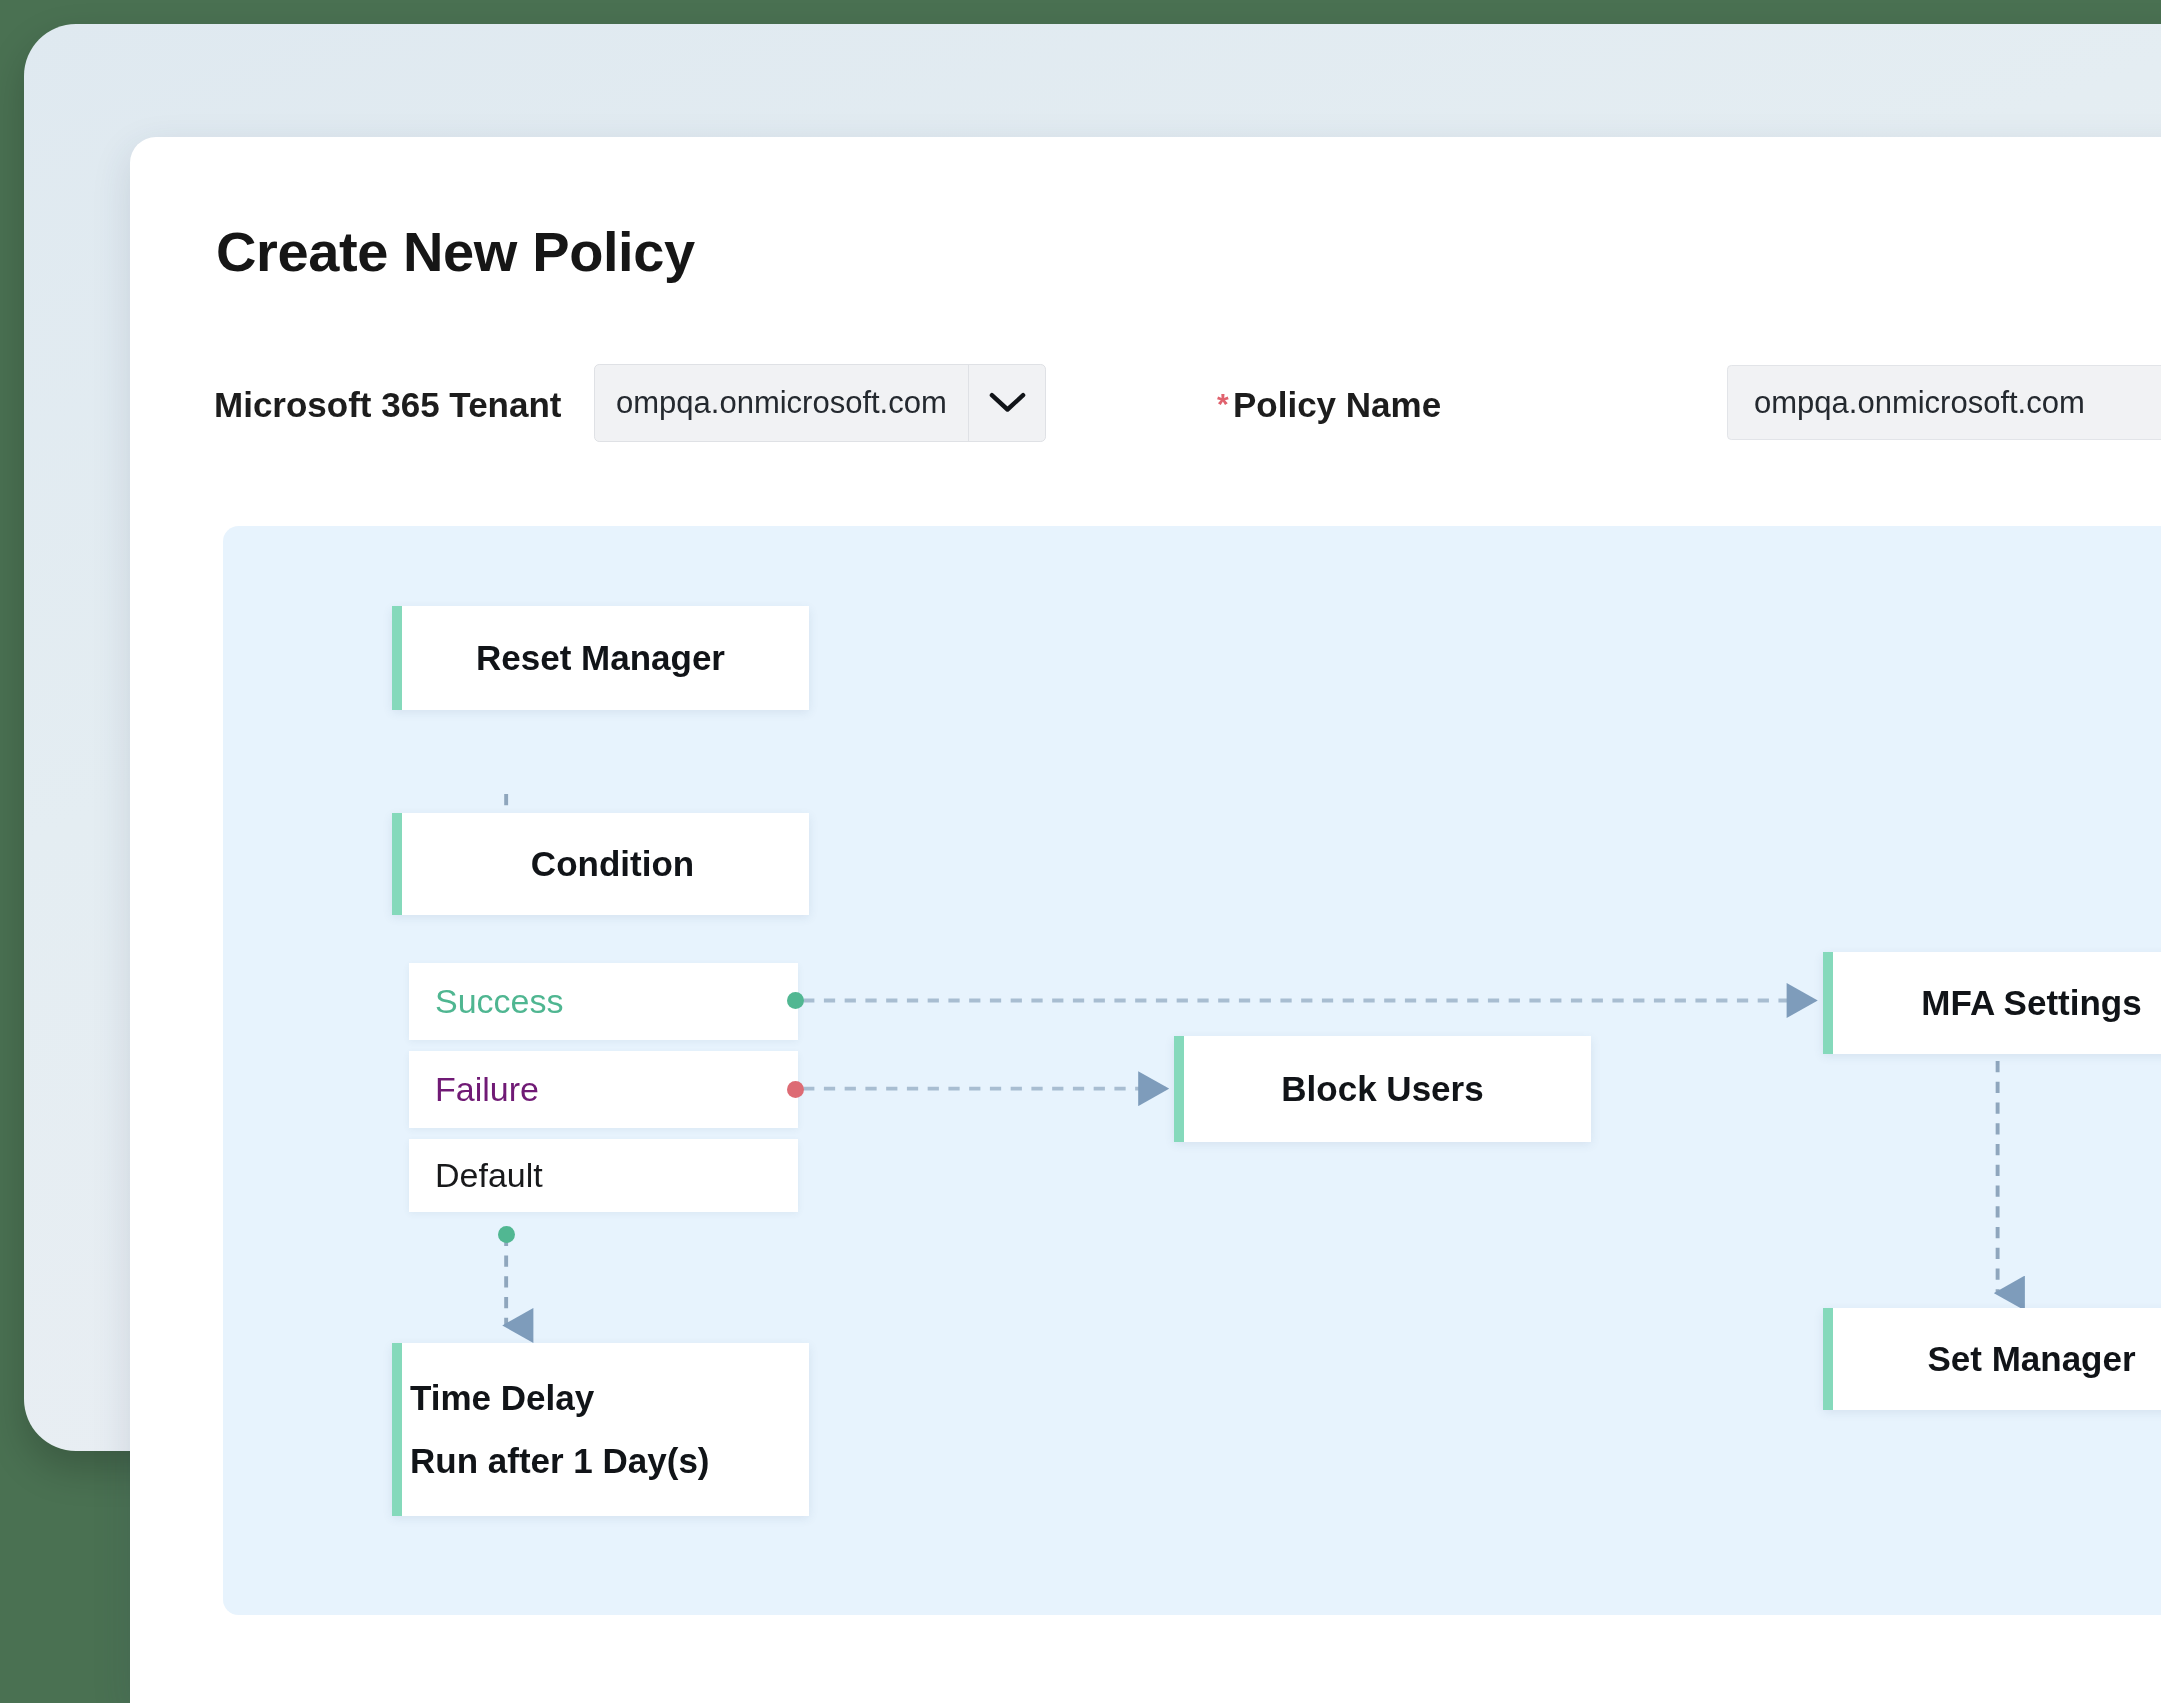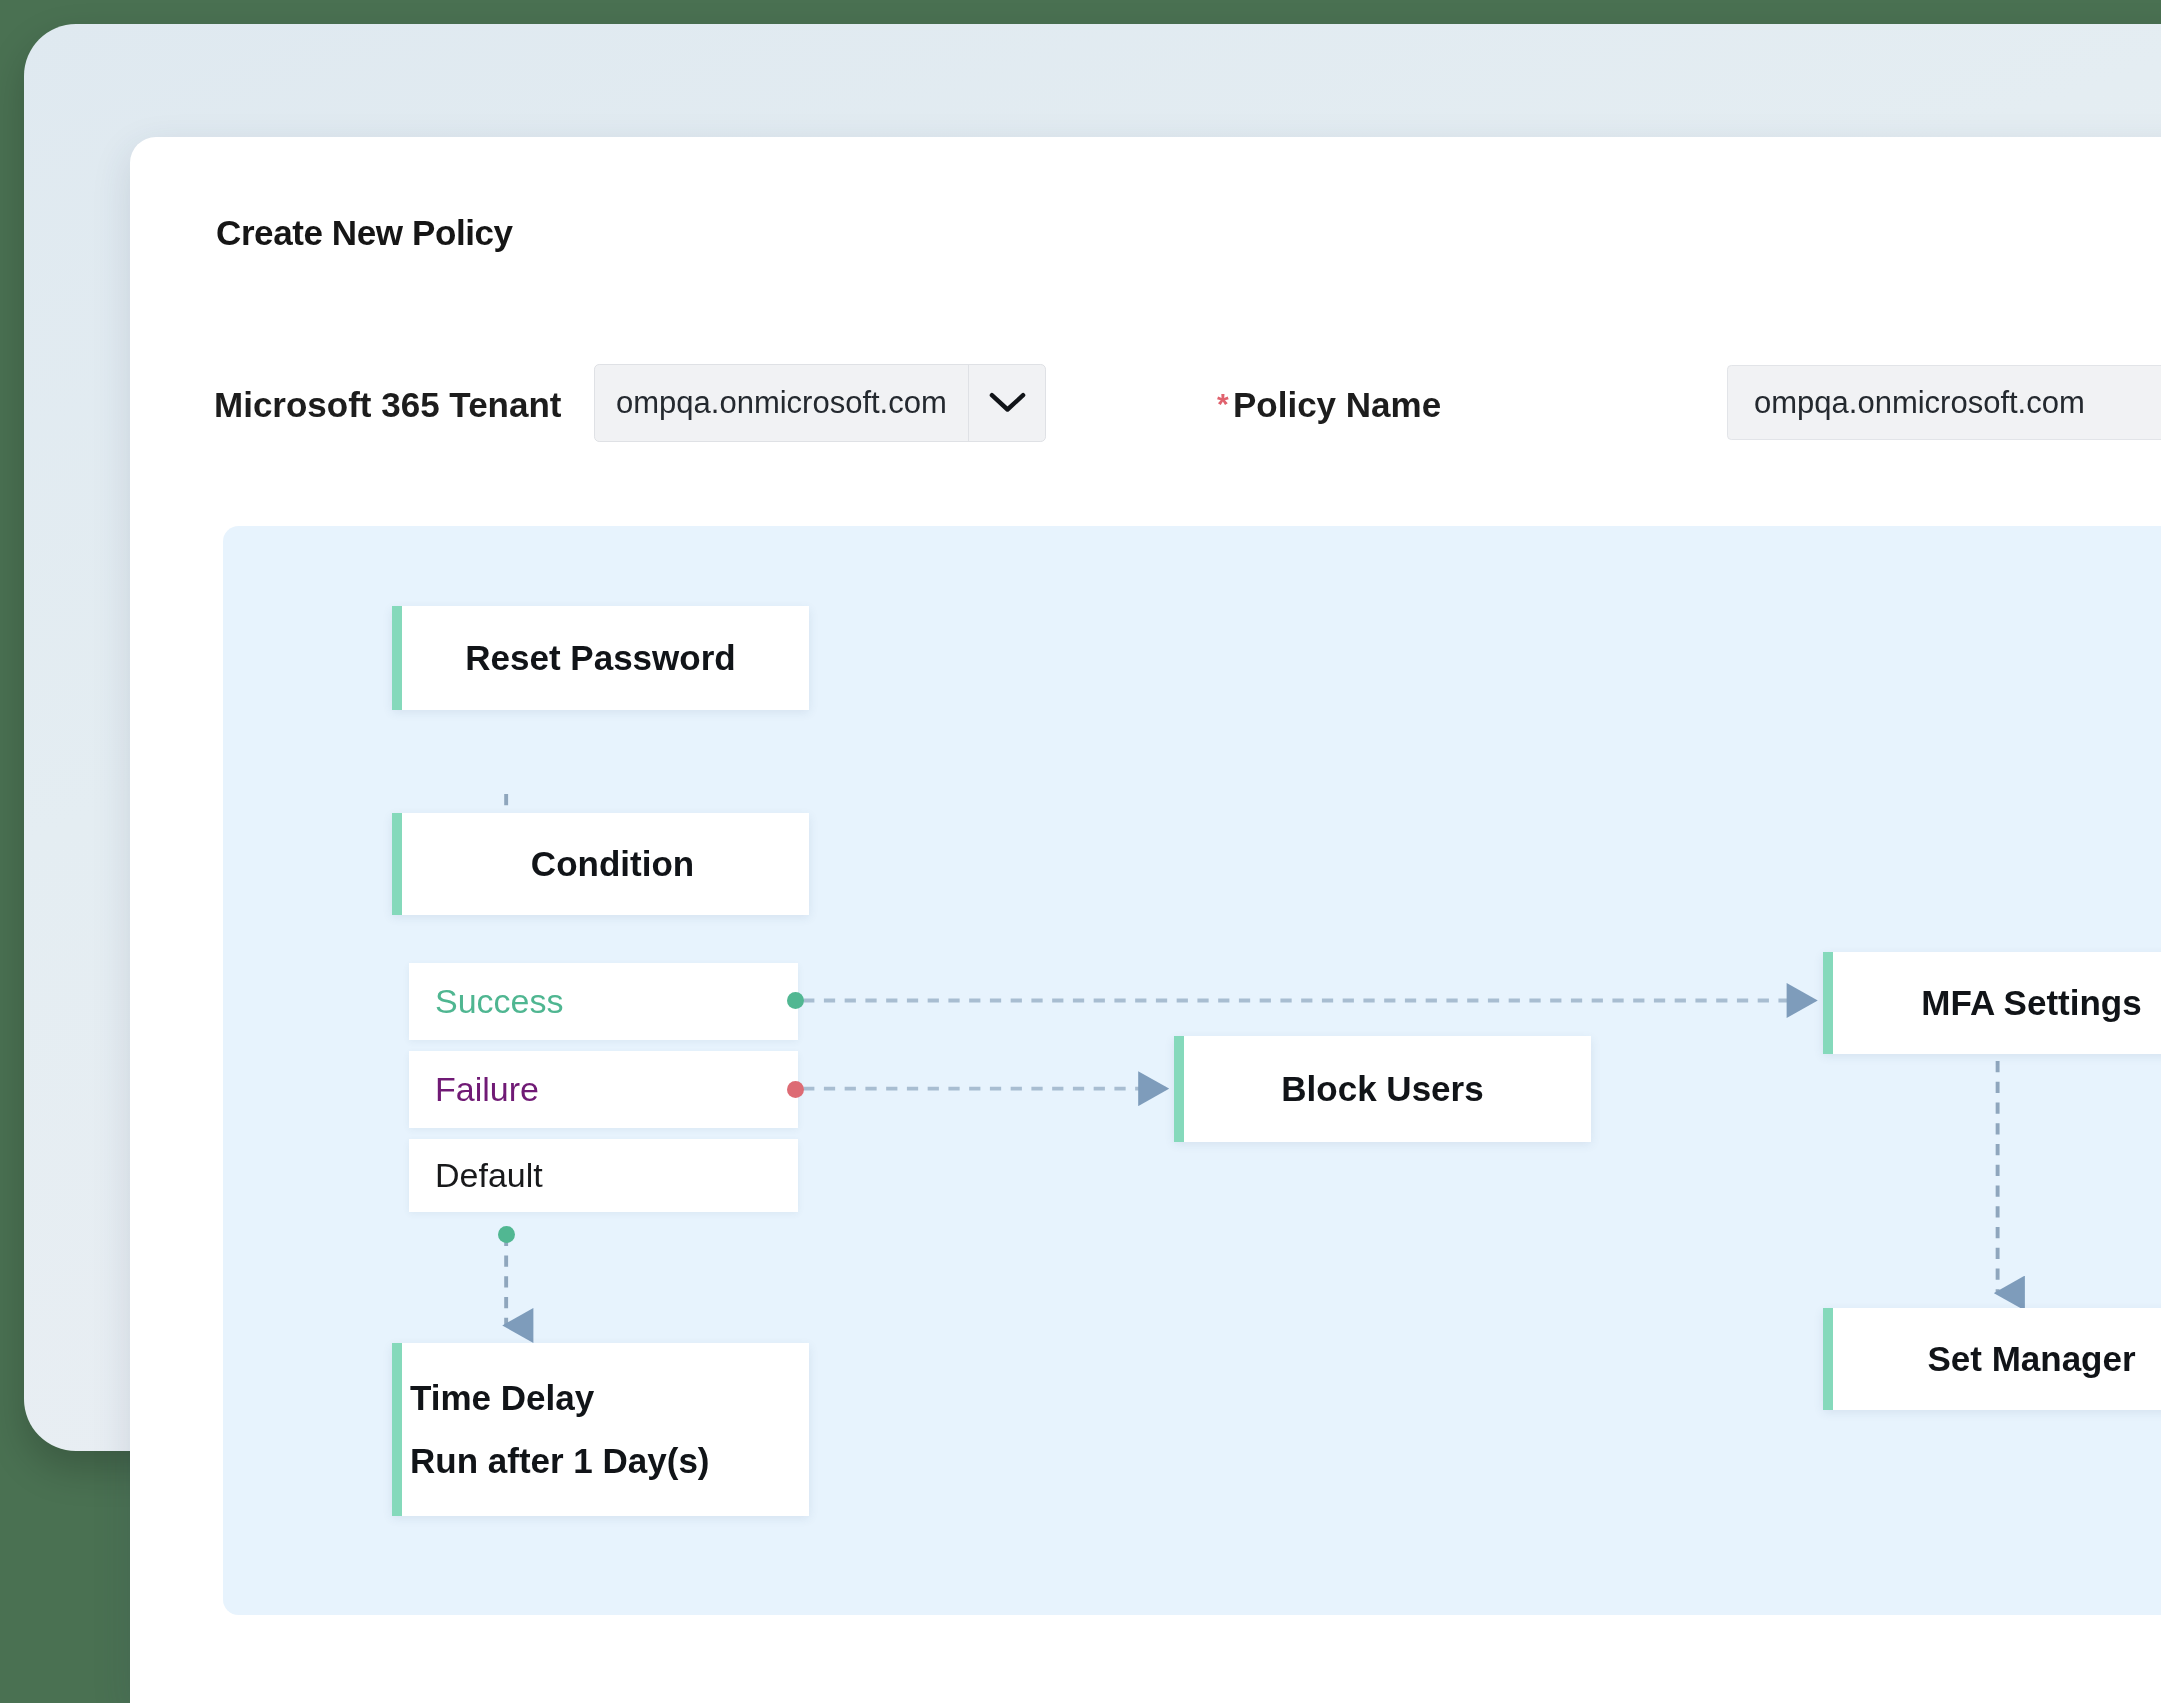--- a/index.html
+++ b/index.html
@@ -37,22 +37,22 @@
     background: #ffffff;
     border-radius: 26px 26px 0 0;
     box-shadow: 0 13px 39px rgba(40,60,90,0.14);
     overflow: hidden;
   }
 
   
   #page-title {
     position: absolute;
     left: 86px;
-    top: 76px;
-    font-size: 35px;
+    top: 82px;
+    font-size: 56px;
     font-weight: bold;
     color: #161616;
     letter-spacing: -0.4px;
     white-space: nowrap;
   }
 
   
   #form-row {
     position: absolute;
     left: 84px;
@@ -265,21 +265,21 @@
 
       <line x1="910" y1="1302" x2="2180" y2="1302" stroke="#a8bdd1" stroke-width="9" stroke-dasharray="26 22" marker-end="url(#arr-right)"></line>
 
       <line x1="655" y1="1640" x2="655" y2="1850" stroke="#8fa6bd" stroke-width="9" stroke-dasharray="26 22" marker-end="url(#arr-down)"></line>
 
       <line x1="4105" y1="1190" x2="4105" y2="1775" stroke="#8fa6bd" stroke-width="9" stroke-dasharray="26 22" marker-end="url(#arr-down)"></line>
     </svg>
 
     <div class="flow-node" style="left:169px; top:80px; width:417px; height:104px;">
       <span class="accent"></span>
-      <div class="node-label centered">Reset Password</div>
+      <div class="node-label centered">Reset Manager</div>
     </div>
 
     <div class="flow-node" style="left:169px; top:287px; width:417px; height:102px;padding-left:24px;">
       <span class="accent"></span>
       <div class="node-label centered">Condition</div>
     </div>
 
     <div class="branch-row" style="left:186px; top:437px; width:389px; height:77px;">
       <span class="branch-label success">Success</span>
     </div>

